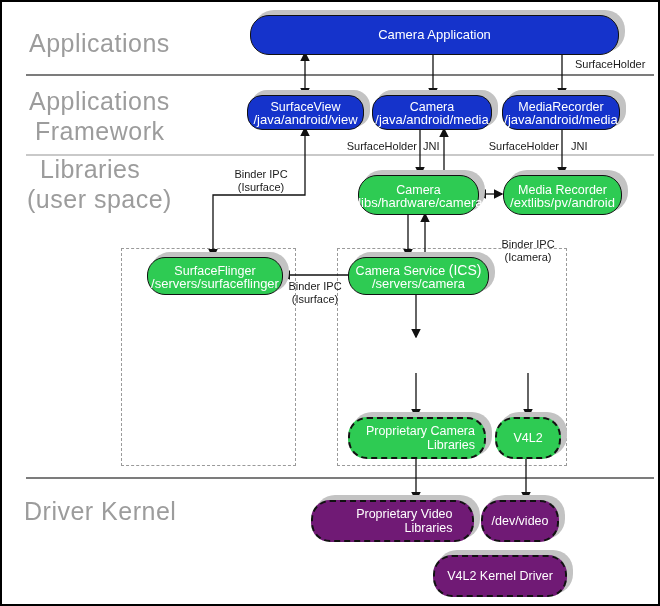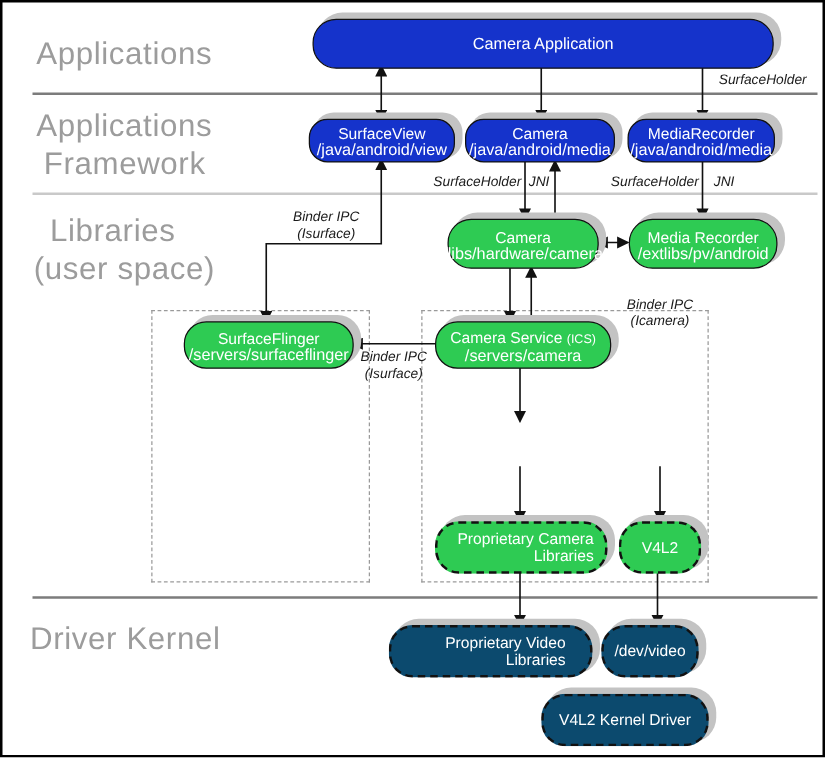--- a/index.html
+++ b/index.html
@@ -13,41 +13,41 @@
   }
   .divider{position:absolute;left:24px;width:628px;height:0;border-top:2px solid #7c7c7c;}
   .divider.light{border-top:2px solid #c9c9c9;}
   .node{
     position:absolute;display:flex;flex-direction:column;align-items:center;
     justify-content:center;color:#fff;text-align:right;
     border:1px solid #111;box-shadow:5px -4px 0 1px #c3c3c3;
   }
   .node .title{font-size:12.5px;line-height:14px;}
   .node .subtitle{font-size:13px;line-height:11px;}
-  .node .suffix{font-size:10px;}
+  .node .suffix{font-size:14px;}
   .blue{background:#1533cb;}
   .green{background:#2ecb53;}
-  .red{background:#0c4a6e;}
+  .red{background:#701a75;}
   .dashed-node{border:2px dashed #111;}
   .dashed-rect{position:absolute;border:1px dashed #9a9a9a;}
-  .anno{position:absolute;color:#1a1a1a;font-size:11px;line-height:12.5px;white-space:pre;font-style:italic;}
+  .anno{position:absolute;color:#1a1a1a;font-size:11px;line-height:12.5px;white-space:pre;}
   svg.overlay{position:absolute;left:0;top:0;pointer-events:none;}
 </style>
 </head>
 <body>
 
 <div id="canvas">
 
   <div class="divider" style="top:72px"></div>
   <div class="divider light" style="top:152px"></div>
   <div class="divider" style="top:475px"></div>
 
   <div class="layer-label" style="left:27px;top:26px">Applications</div>
   <div class="layer-label" style="left:27px;top:84px"><span>Applications</span><br><span style="padding-left:6px">Framework</span></div>
-  <div class="layer-label" style="left:25px;top:168px"><span style="padding-left:13px">Libraries</span><br><span>(user space)</span></div>
+  <div class="layer-label" style="left:25px;top:152px"><span style="padding-left:13px">Libraries</span><br><span>(user space)</span></div>
   <div class="layer-label" style="left:22px;top:494px">Driver Kernel</div>
 
   <div class="dashed-rect" style="left:119px;top:246px;width:173px;height:216px"></div>
   <div class="dashed-rect" style="left:335px;top:246px;width:228px;height:216px"></div>
 
   <svg class="overlay" width="656" height="602" viewBox="0 0 656 602">
     <defs>
       <marker id="ah" viewBox="0 0 10 10" refX="8.5" refY="5" markerWidth="7.5" markerHeight="7.5" orient="auto-start-reverse">
         <path d="M0,0 L10,5 L0,10 z" fill="#111"></path>
       </marker>

